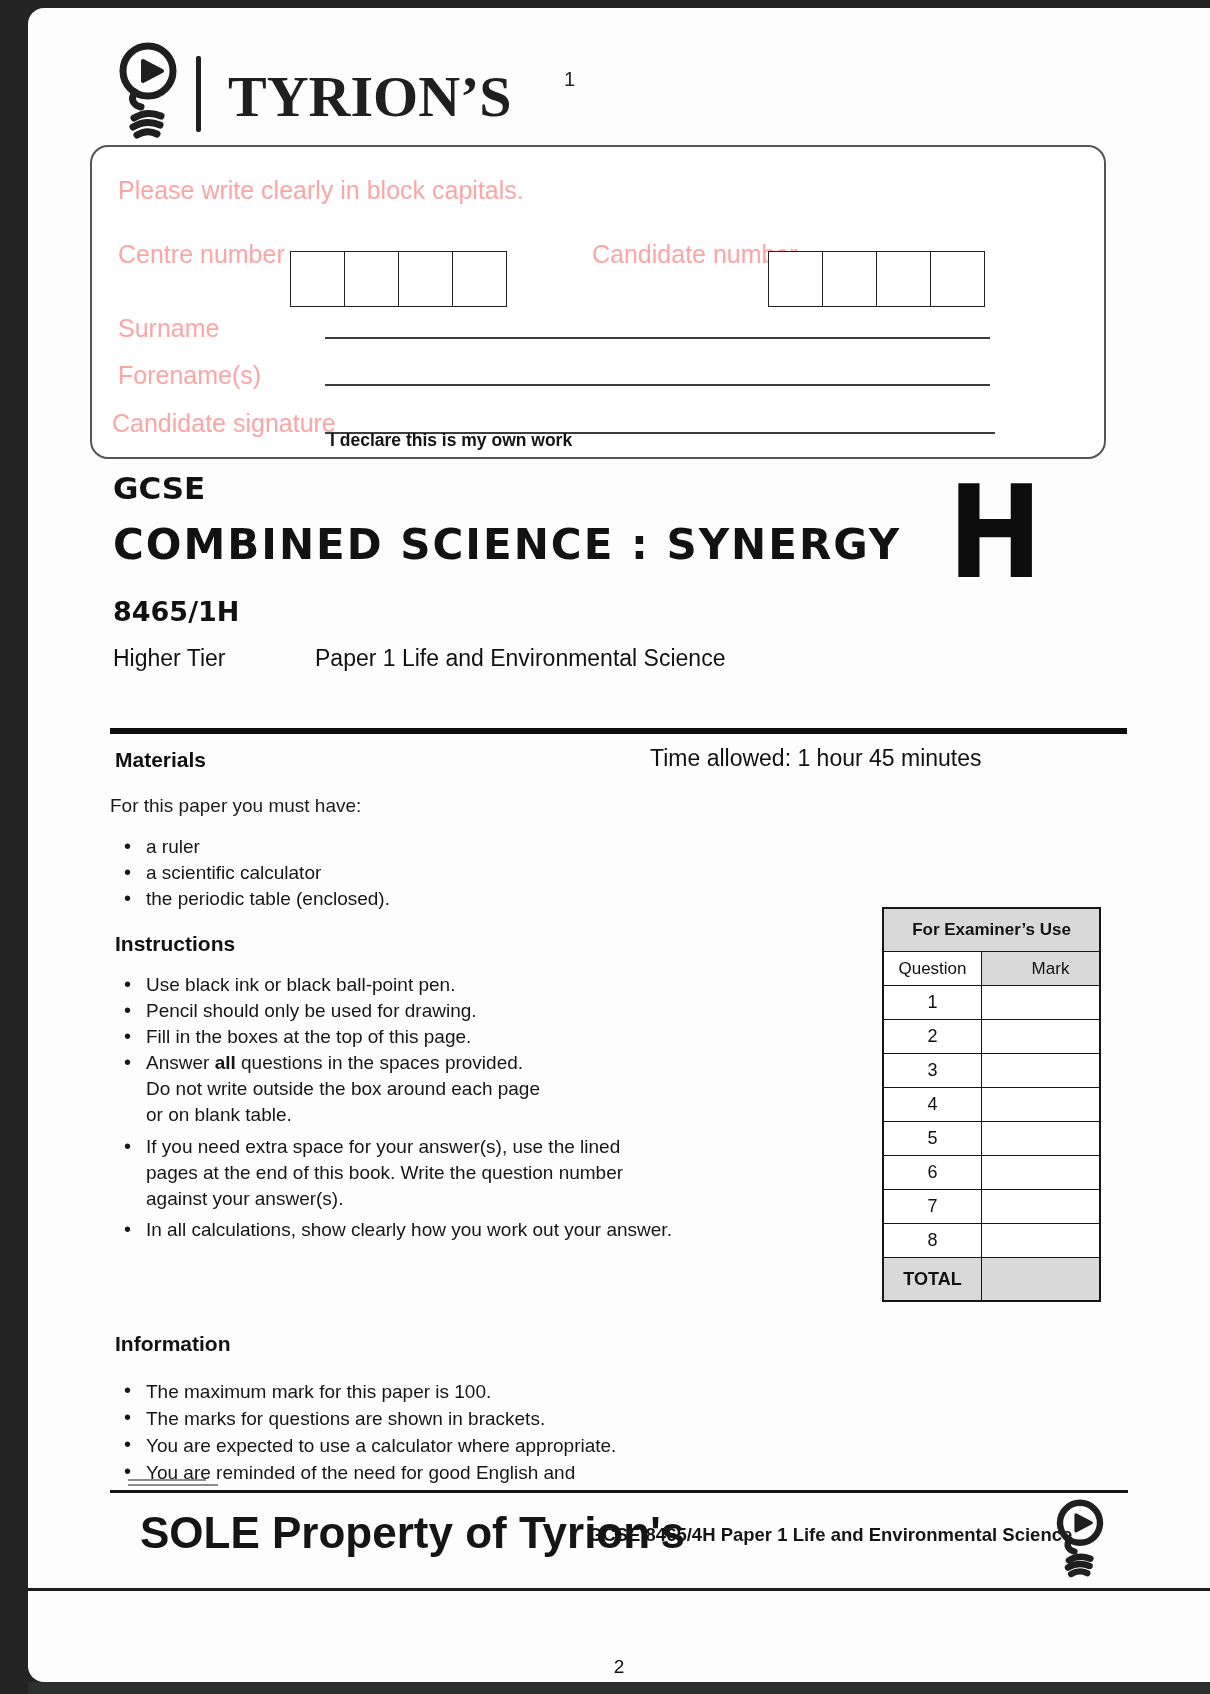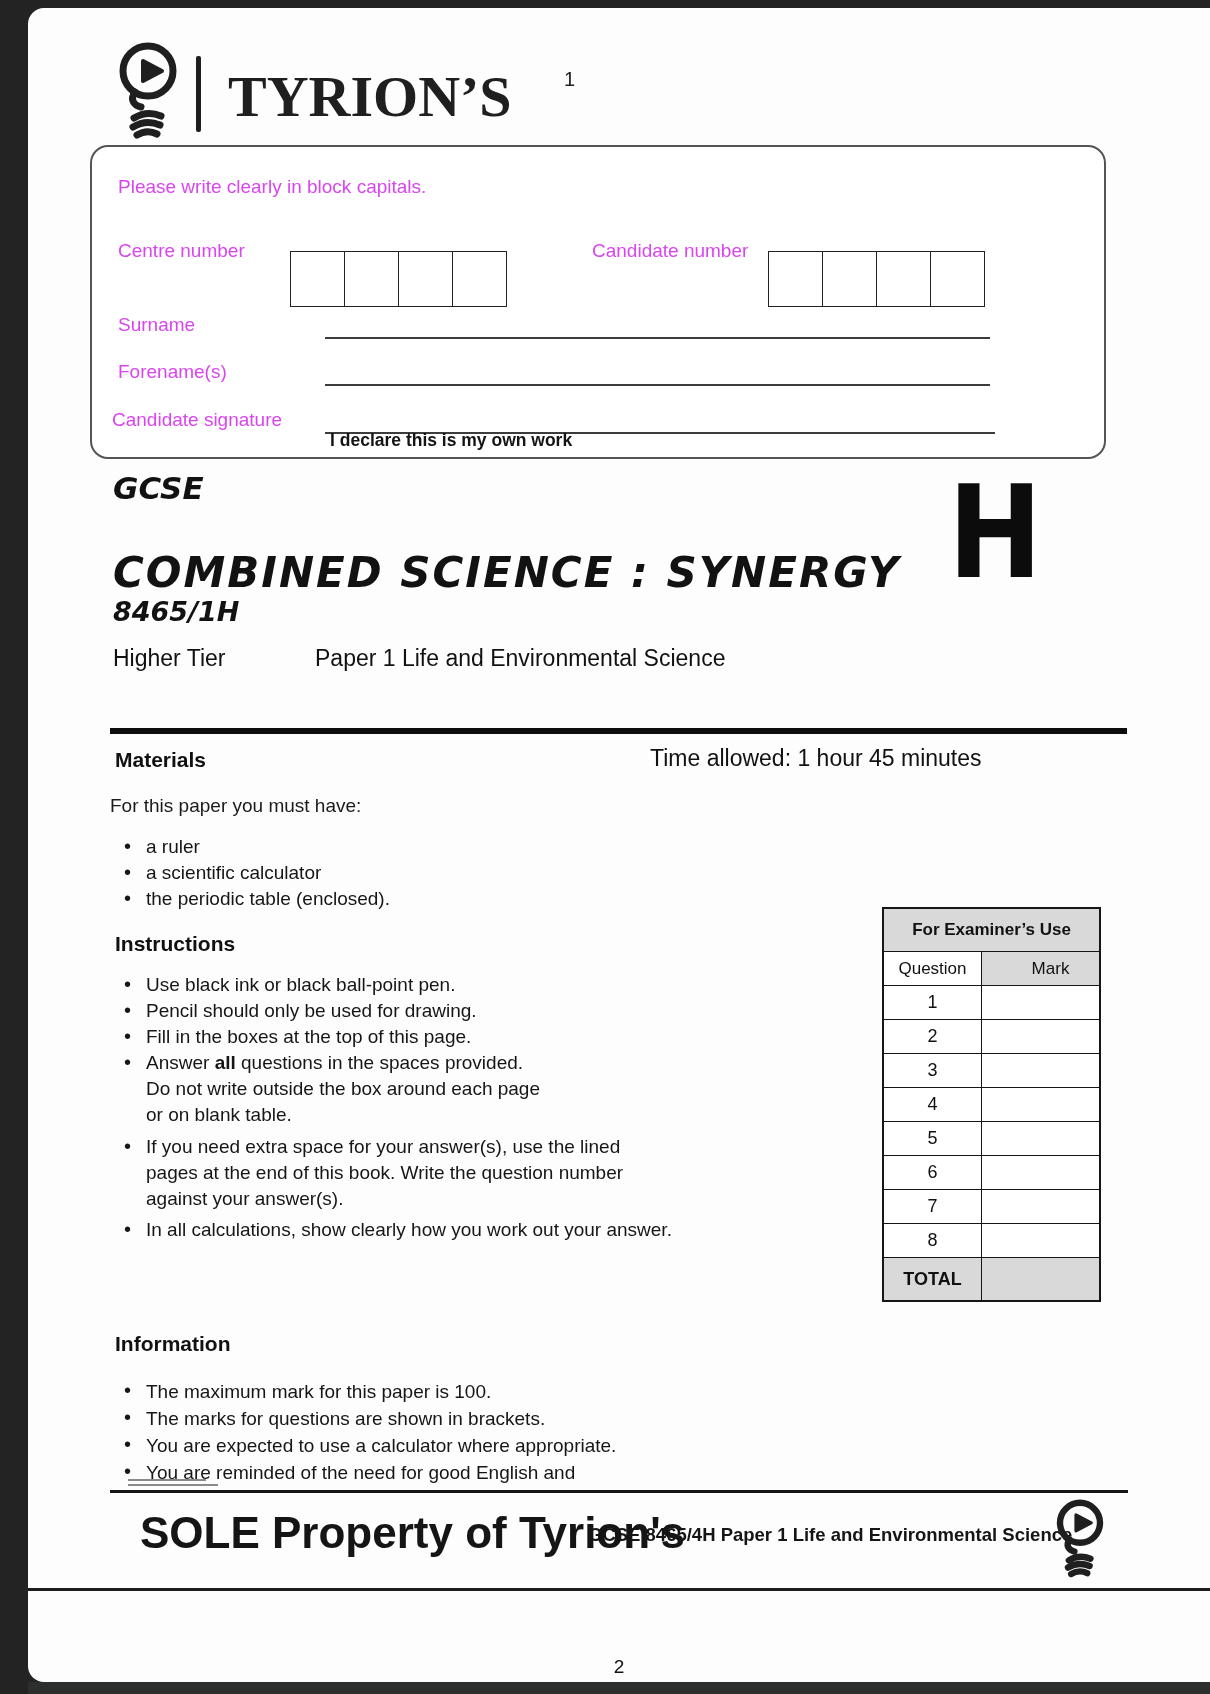--- a/index.html
+++ b/index.html
@@ -11,31 +11,31 @@
 
   
   .logo-svg{stroke:#1f1f1f;fill:none;stroke-width:7;stroke-linecap:round;stroke-linejoin:round;}
   #logo-divider{left:196px;top:56px;width:5px;height:76px;background:#1f1f1f;border-radius:2px;}
   #brand{left:228px;top:44px;font-family:Liberation Serif, serif;font-weight:700;
          font-size:58px;letter-spacing:0;color:#1f1f1f;margin-top:19px;}
   #brand-sup{left:564px;top:68px;font-size:20px;color:#222;}
 
   
   #cand-box{left:90px;top:145px;width:1012px;height:310px;border:2px solid #555;border-radius:18px;background:#fff;}
-  .lbl{font-size:19px;color:#d946ef;}
+  .lbl{font-size:25px;color:#fca5a5;}
   .cellrow{display:flex;}
   .numcell{width:53px;height:54px;border:1.5px solid #222;border-left:none;background:#fff;}
   .numcell:first-child{border-left:1.5px solid #222;}
   .fline{border-bottom:2px solid #3c3c3c;}
   #declare{font-size:17.5px;color:#141414;}
 
   
-  .comic{font-family:"DejaVu Sans",sans-serif;font-weight:700;color:#121212;font-style:italic;}
+  .comic{font-family:"DejaVu Sans",sans-serif;font-weight:700;color:#121212;}
   #t-gcse{left:113px;top:470px;font-size:31px;}
-  #t-subject{left:113px;top:520px;font-size:42px;letter-spacing:2px;margin-top:28px;}
+  #t-subject{left:113px;top:520px;font-size:42px;letter-spacing:2px;}
   #t-h{left:948px;top:478px;font-size:128px;line-height:110px;font-family:"DejaVu Sans",sans-serif;
        font-weight:700;color:#0c0c0c;transform:scaleX(.88);transform-origin:left top;}
   #t-code{left:113px;top:596px;font-size:27px;}
   #tier-row{left:113px;top:645px;font-size:23px;color:#111;}
   #tier-row .paper{position:absolute;left:202px;top:0;white-space:nowrap;}
   .rule-thick{left:110px;top:728px;width:1017px;height:6px;background:#0d0d0d;}
 
   
   .h-sec{font-size:21px;font-weight:700;color:#111;}
   #materials-h{left:115px;top:748px;}

